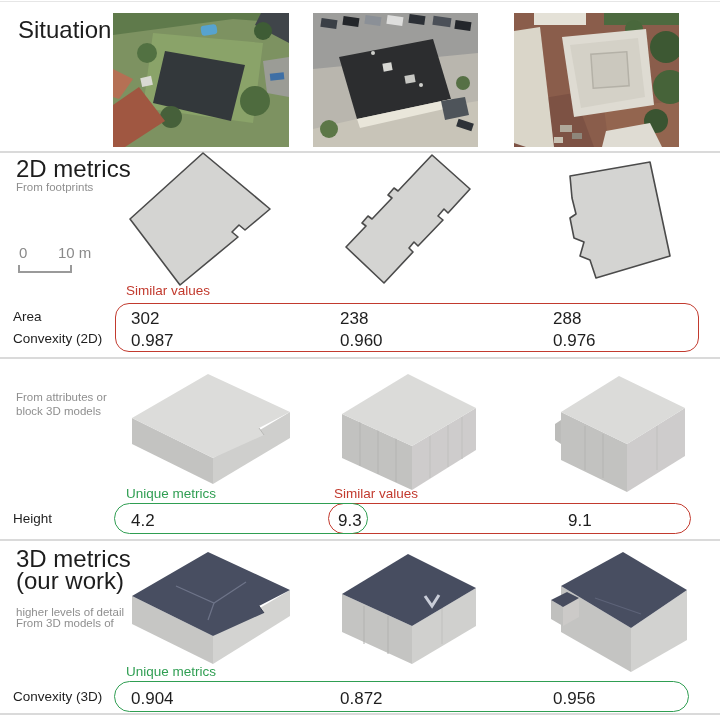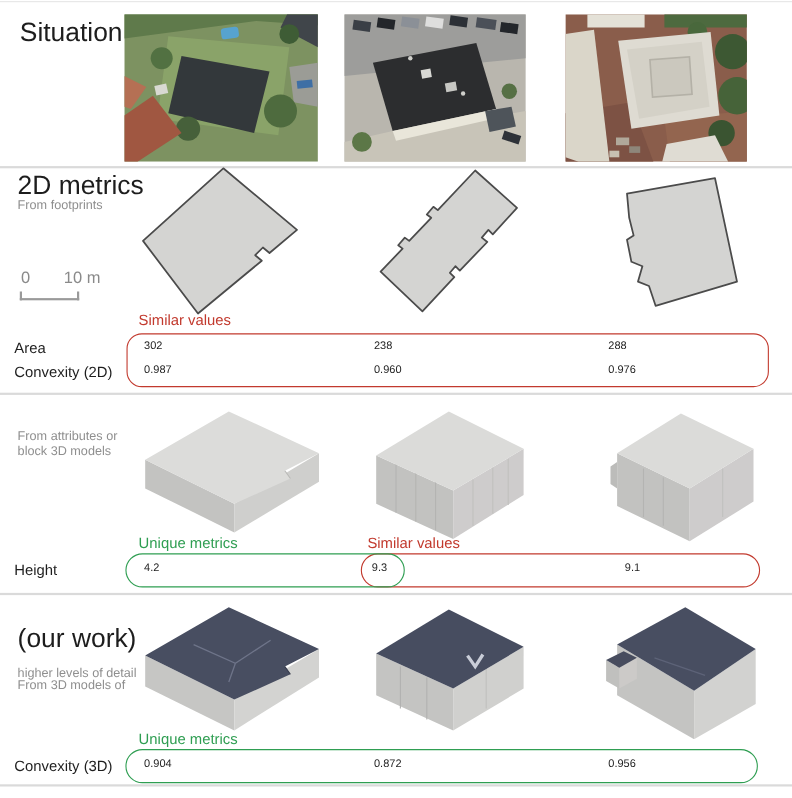--- a/index.html
+++ b/index.html
@@ -14,21 +14,21 @@
     position:relative;width:720px;height:725px;background:#fff;
     font-family:"Liberation Sans","DejaVu Sans",sans-serif;
     color:var(--title-color);overflow:hidden;
   }
   .abs{position:absolute;}
   .divider{position:absolute;left:0;width:720px;height:2px;background:var(--divider);}
   .divider.thin{height:1px;background:#e6e6e6;}
   .sec-title{position:absolute;font-size:24px;font-weight:400;color:var(--title-color);white-space:nowrap;}
   .sec-sub{position:absolute;font-size:11.5px;font-weight:400;color:var(--muted);white-space:nowrap;}
   .row-label{position:absolute;font-size:13.5px;color:#1e1e1e;white-space:nowrap;}
-  .metric-value{position:absolute;font-size:10px;color:#1e1e1e;white-space:nowrap;}
+  .metric-value{position:absolute;font-size:17px;color:#1e1e1e;white-space:nowrap;}
   .ann{position:absolute;font-size:13.5px;white-space:nowrap;}
   .ann.red{color:var(--red);}
   .ann.green{color:var(--green);}
   .hl-box{position:absolute;border:1.5px solid;border-radius:16px;background:transparent;box-sizing:border-box;}
   .hl-box.red{border-color:var(--red);}
   .hl-box.green{border-color:var(--green);}
   .scale-num{position:absolute;font-size:15px;color:#8a8a8a;white-space:nowrap;}
   .scale-bracket{position:absolute;width:54px;height:8px;border-left:2px solid #9a9a9a;border-right:2px solid #9a9a9a;border-bottom:2px solid #9a9a9a;box-sizing:border-box;}
   svg{display:block;}
 </style>
@@ -169,20 +169,21 @@
   <div class="ann green" style="left:126px;top:486px;">Unique metrics</div>
   <div class="ann red" style="left:334px;top:486px;">Similar values</div>
   <div class="hl-box red" style="left:328px;top:503px;width:363px;height:31px;"></div>
   <div class="hl-box green" style="left:114px;top:503px;width:254px;height:31px;"></div>
 
   <div class="row-label" style="left:13px;top:511px;">Height</div>
   <div class="metric-value" style="left:131px;top:511px;">4.2</div>
   <div class="metric-value" style="left:338px;top:511px;">9.3</div>
   <div class="metric-value" style="left:568px;top:511px;text-align:right;">9.1</div>
 
+  <div class="sec-title" style="left:16px;top:545px;">3D metrics</div>
   <div class="sec-title" style="left:16px;top:567px;">(our work)</div>
   <div class="sec-sub" style="left:16px;top:592px;margin-top:25px;">From 3D models of</div>
   <div class="sec-sub" style="left:16px;top:606px;">higher levels of detail</div>
 
   <svg class="abs" style="left:118px;top:546px;" width="180" height="122" viewBox="0 0 180 122">
     <polygon points="14,50 95,90 95,118 14,78" fill="#c6c6c4"></polygon>
     <polygon points="95,90 172,44 172,70 95,118" fill="#d3d3d1"></polygon>
     <polygon points="14,50 90,6 172,44 141,60 146,67 95,90" fill="#484e61"></polygon>
     <path d="M58,40 L96,57 L128,36" stroke="#6e7489" stroke-width="1.2" fill="none"></path>
     <path d="M96,57 L90,74" stroke="#6e7489" stroke-width="1.2" fill="none"></path>

